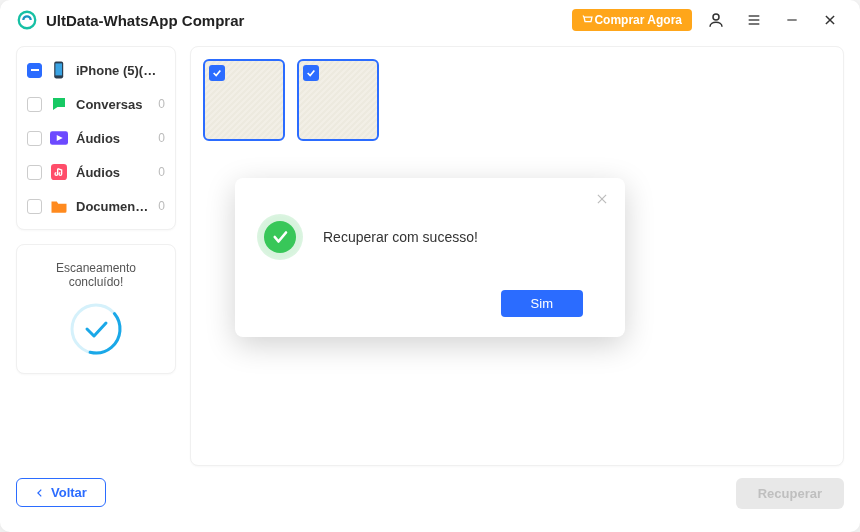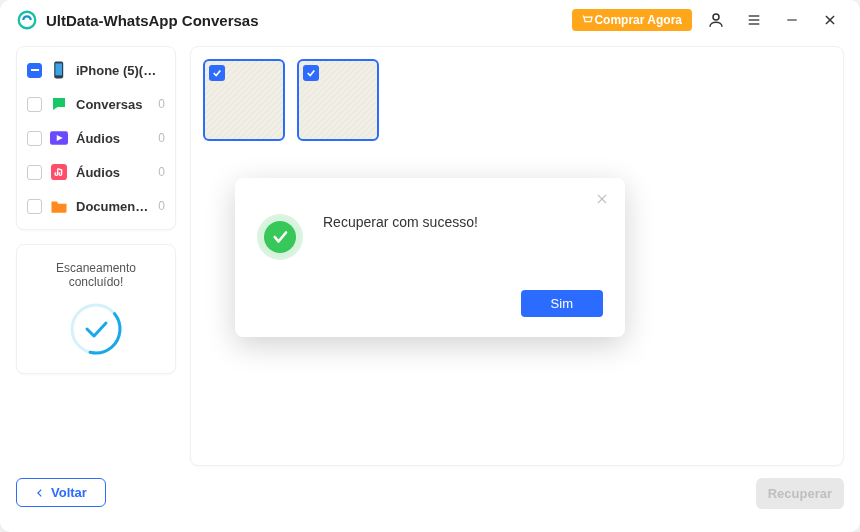--- a/index.html
+++ b/index.html
@@ -32,44 +32,44 @@
   .scan-box .txt { font-size:12px; color:#555; }
   .scan-ring { width:56px; height:56px; margin:12px auto 0 auto; position:relative;}
 
   .content { flex:1; background:#fff; border:1px solid #f0f0f0; border-radius:8px; padding:12px; display:flex; gap:12px; align-content:flex-start; flex-wrap:wrap; box-shadow:0 1px 2px rgba(0,0,0,0.03);}
   .thumb { width:82px; height:82px; border:2px solid #2b6cff; border-radius:6px; position:relative; background:linear-gradient(135deg,#f2efe6 25%,#edeadf 25%,#edeadf 50%,#f2efe6 50%,#f2efe6 75%,#edeadf 75%); background-size:6px 6px; cursor:pointer;}
   .thumb .tchk { position:absolute; top:4px; left:4px; width:16px; height:16px; background:#2b6cff; border-radius:3px; display:flex; align-items:center; justify-content:center;}
 
   
   .footer { height:54px; display:flex; align-items:flex-start; padding:0 16px; justify-content:space-between; }
   .back { border:1.5px solid #2b6cff; color:#2b6cff; background:#fff; border-radius:6px; padding:6px 18px; font-size:13px; font-weight:600; display:flex; align-items:center; gap:6px; cursor:pointer;}
-  .recover { background:#e8e8e8; color:#bfbfbf; border:none; border-radius:6px; padding:8px 12px; font-size:13px; font-weight:600; cursor:not-allowed;}
+  .recover { background:#e8e8e8; color:#bfbfbf; border:none; border-radius:6px; padding:8px 22px; font-size:13px; font-weight:600; cursor:not-allowed;}
 
   
   .overlay { position:absolute; inset:0; display:flex; align-items:flex-start; justify-content:center; pointer-events:none;}
   .dialog { margin-top:178px; width:390px; background:#fff; border-radius:8px; box-shadow:0 8px 30px rgba(0,0,0,0.18); padding:18px 22px 20px 22px; pointer-events:auto; position:relative;}
   .dialog .close { position:absolute; top:10px; right:12px; width:22px; height:22px; display:flex; align-items:center; justify-content:center; cursor:pointer; color:#bbb;}
-  .dialog .row { display:flex; align-items:flex-start; gap:20px; margin:18px 0 30px 0;}
+  .dialog .row { display:flex; align-items:center; gap:20px; margin:18px 0 30px 0;}
   .dialog .msg { font-size:14px; color:#333;}
-  .dialog .ok { display:block; margin-left:auto; background:#2b6cff; color:#fff; border:none; border-radius:4px; padding:6px 30px; font-size:13px; cursor:pointer;}
+  .dialog .ok { display:block; margin-left:auto; margin-right:20px; background:#2b6cff; color:#fff; border:none; border-radius:4px; padding:6px 30px; font-size:13px; cursor:pointer;}
   .success-ic { width:46px; height:46px; border-radius:50%; background:radial-gradient(circle,#d7f3dd 60%, #eaf9ee 100%); display:flex; align-items:center; justify-content:center; flex-shrink:0;}
   .success-ic .inner { width:32px; height:32px; border-radius:50%; background:#38c759; display:flex; align-items:center; justify-content:center;}
 </style>
 </head>
 <body>
 
 <div class="window">
 
   <div class="titlebar">
     <div class="logo-wrap">
       <svg width="22" height="22" viewBox="0 0 24 24">
         <circle cx="12" cy="12" r="9" fill="none" stroke="#16c0a4" stroke-width="2.5"></circle>
         <path d="M8 12 a4 4 0 0 1 8 0" fill="none" stroke="#1693c0" stroke-width="2.5"></path>
       </svg>
-      <span class="title">UltData-WhatsApp Conversas</span>
+      <span class="title">UltData-WhatsApp Comprar</span>
     </div>
     <div class="titlebar-spacer"></div>
     <div class="buy">
       <svg width="12" height="12" viewBox="0 0 24 24" fill="none" stroke="#fff" stroke-width="2.5">
           <path d="M4 6h16l-2 9H6z"></path>
           <path d="M4 6 2 3"></path>
         </svg>
       <span>Comprar Agora</span>
     </div>
     <div class="tb-icon">

